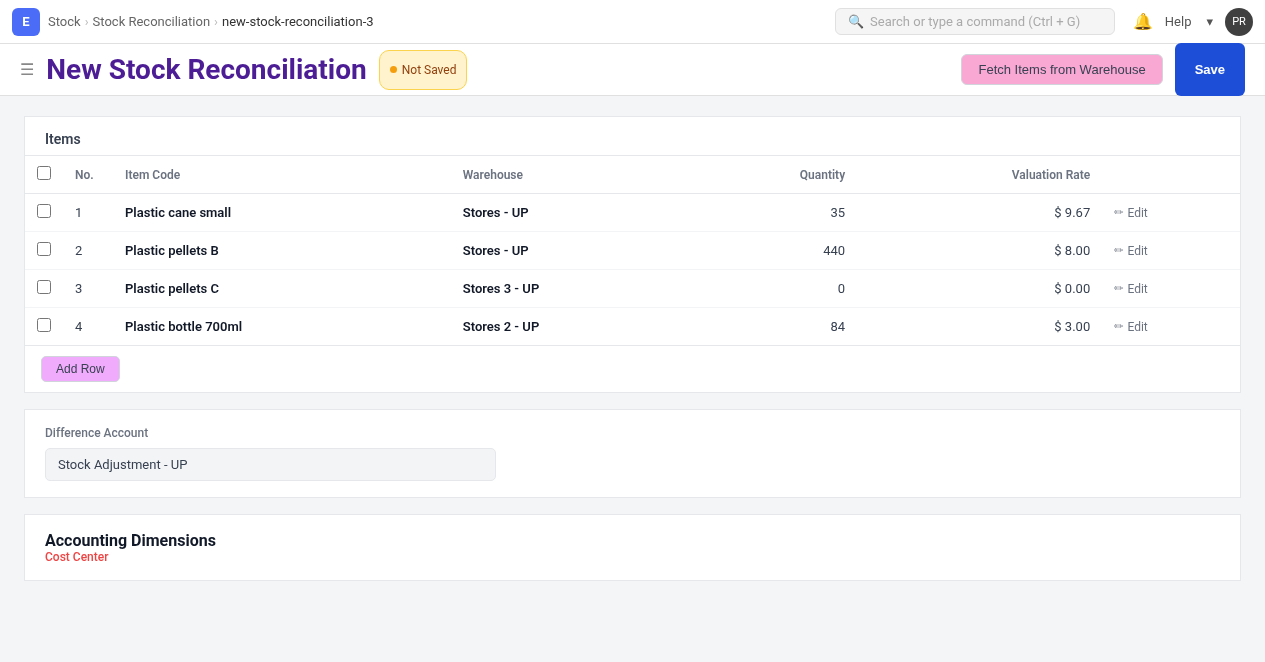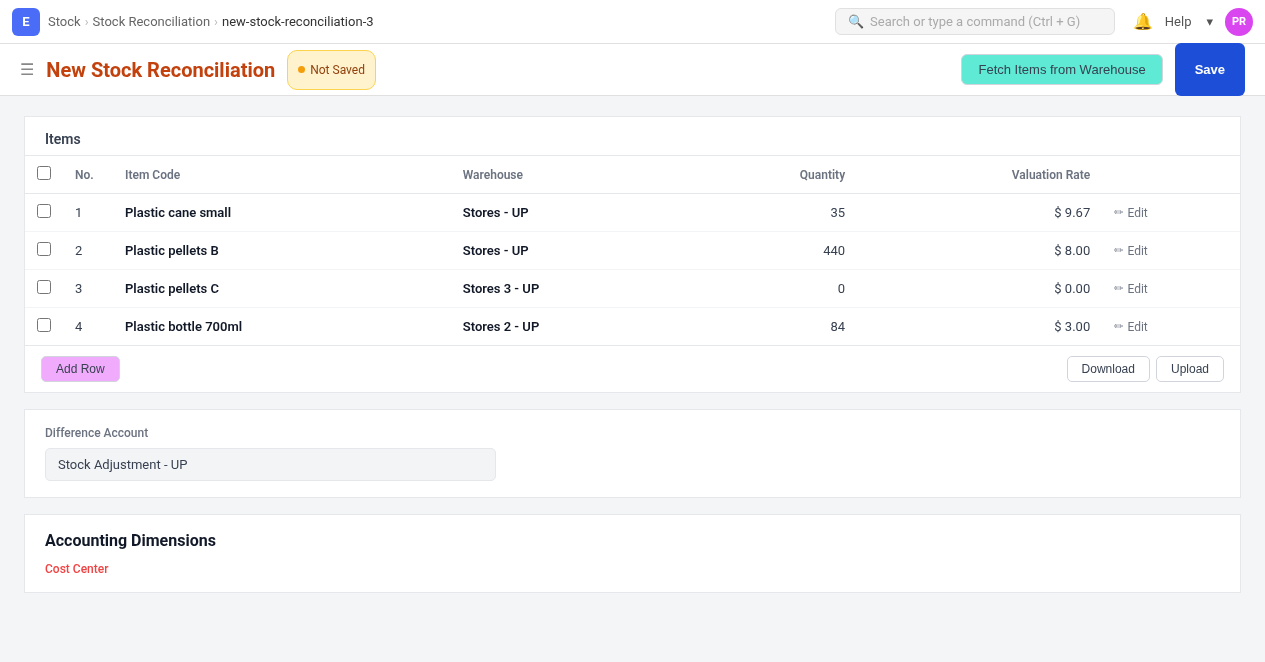--- a/index.html
+++ b/index.html
@@ -77,49 +77,49 @@
       display: flex;
       align-items: center;
       gap: 15px;
       color: #555;
       font-size: 13px;
       cursor: pointer;
     }
     .avatar {
       width: 28px;
       height: 28px;
-      background: #d946ef;
+      background: #404040;
       border-radius: 50%;
       display: flex;
       align-items: center;
       justify-content: center;
       color: #fff;
       font-size: 11px;
-      font-weight: bold;
+      font-weight: normal;
     }
 
     
     .page-header {
       display: flex;
       align-items: center;
       background: #fff;
       border-bottom: 1px solid #e0e0e0;
       padding: 0 20px;
       height: 52px;
       gap: 12px;
     }
     .hamburger {
       font-size: 16px;
       color: #888;
       cursor: pointer;
     }
     .page-title {
-      font-size: 20px;
+      font-size: 28px;
       font-weight: 700;
-      color: #c2410c;
+      color: #4c1d95;
     }
     .not-saved-badge {
       display: flex;
       align-items: center;
       gap: 5px;
       background: #fef3cd;
       border: 1px solid #fcd34d;
       border-radius: 10px;
       padding: 12px 10px;
       font-size: 12px;
@@ -127,21 +127,21 @@
     }
     .not-saved-dot {
       width: 7px;
       height: 7px;
       background: #f59e0b;
       border-radius: 50%;
       flex-shrink: 0;
     }
     .header-spacer { flex: 1; }
     .fetch-btn {
-      background: #5eead4;
+      background: #f9a8d4;
       border: 1px solid #d1d5db;
       border-radius: 6px;
       padding: 7px 16px;
       font-size: 13px;
       color: #374151;
       cursor: pointer;
     }
     .save-btn {
       background: #1d4ed8;
       border: none;
@@ -260,21 +260,20 @@
       width: 451px;
       cursor: pointer;
     }
 
     
     .acct-dim-card { padding: 16px 20px; }
     .acct-dim-title {
       font-size: 16px;
       font-weight: 700;
       color: #111827;
-      margin-bottom: 12px;
     }
     .cost-center-label {
       font-size: 12px;
       color: #ef4444;
       font-weight: 500;
     }
 
     input[type="checkbox"] {
       width: 14px;
       height: 14px;
@@ -404,24 +403,20 @@
         <span class="edit-link">
           <span style="font-size:11px;">✏</span>
           <span>Edit</span>
         </span>
       </td>
     </tr>
         </tbody>
     </table>
     <div class="table-footer">
       <button class="add-row-btn">Add Row</button>
-      <div class="table-footer-right">
-        <button class="dl-up-btn">Download</button>
-        <button class="dl-up-btn">Upload</button>
-      </div>
     </div>
   </div>
 
   <div class="card">
     <div class="diff-account-card">
       <div class="diff-account-label">Difference Account</div>
       <div class="diff-account-input">Stock Adjustment - UP</div>
     </div>
   </div>
 

